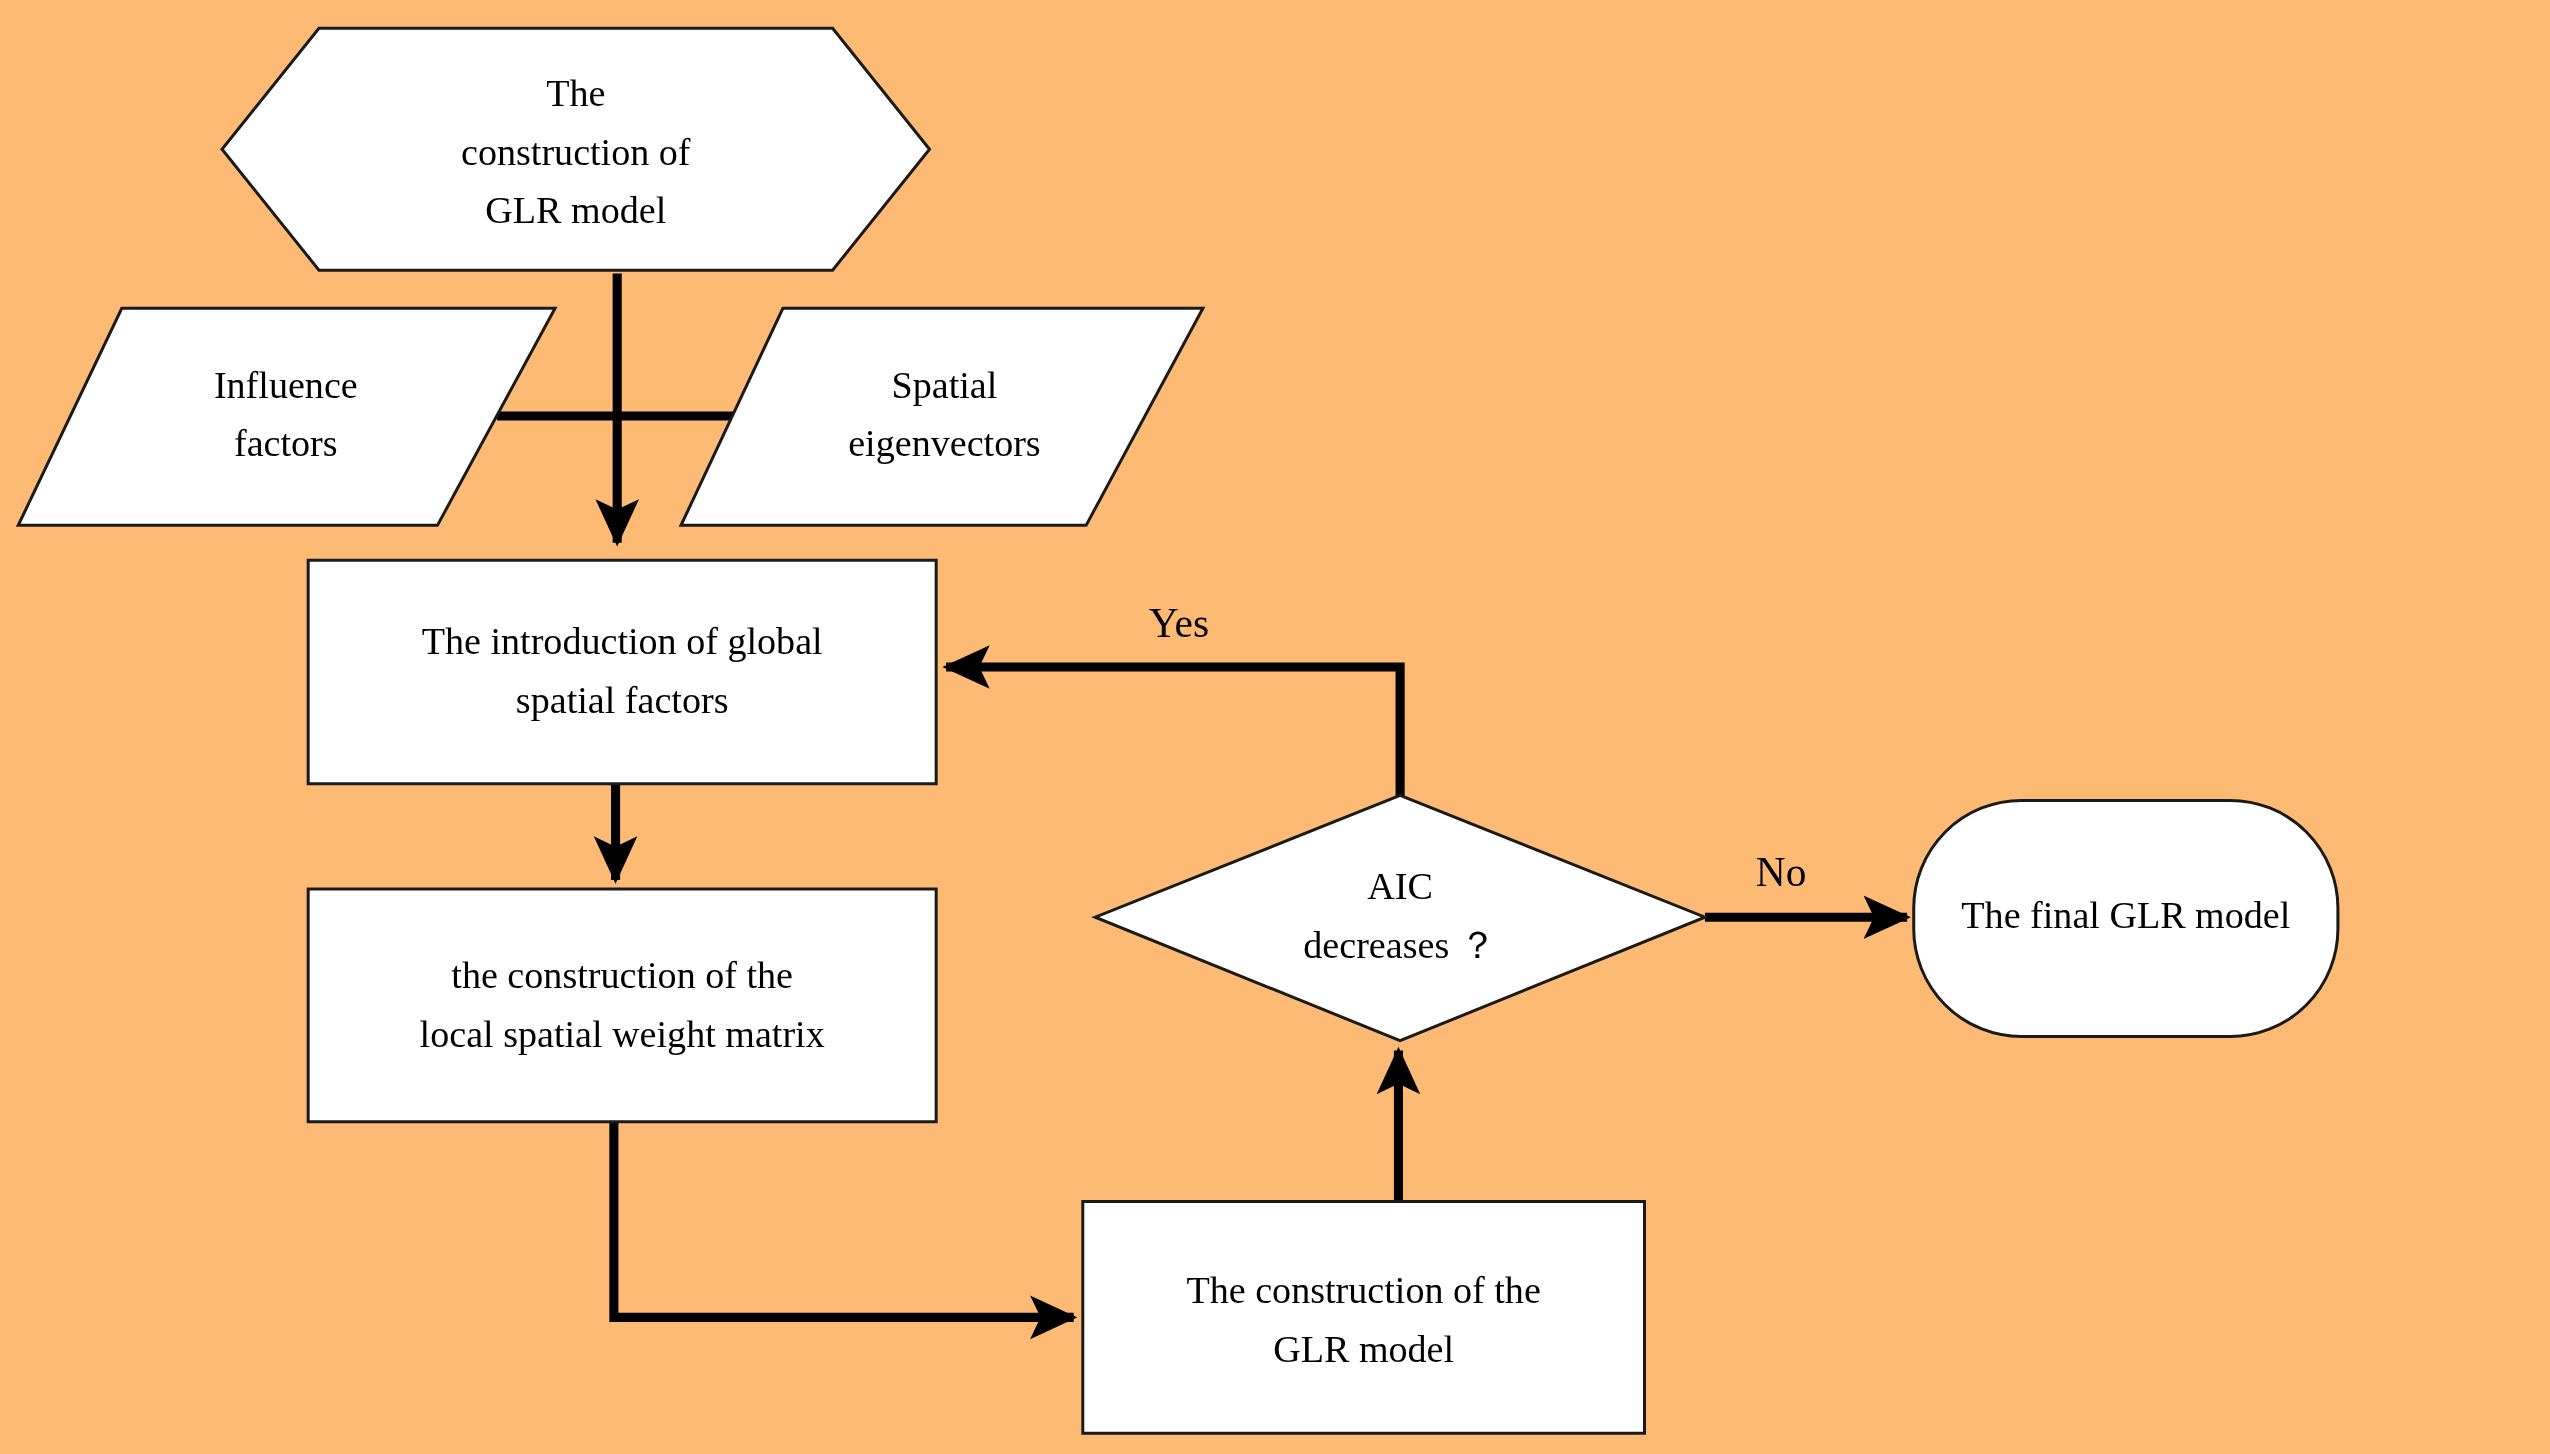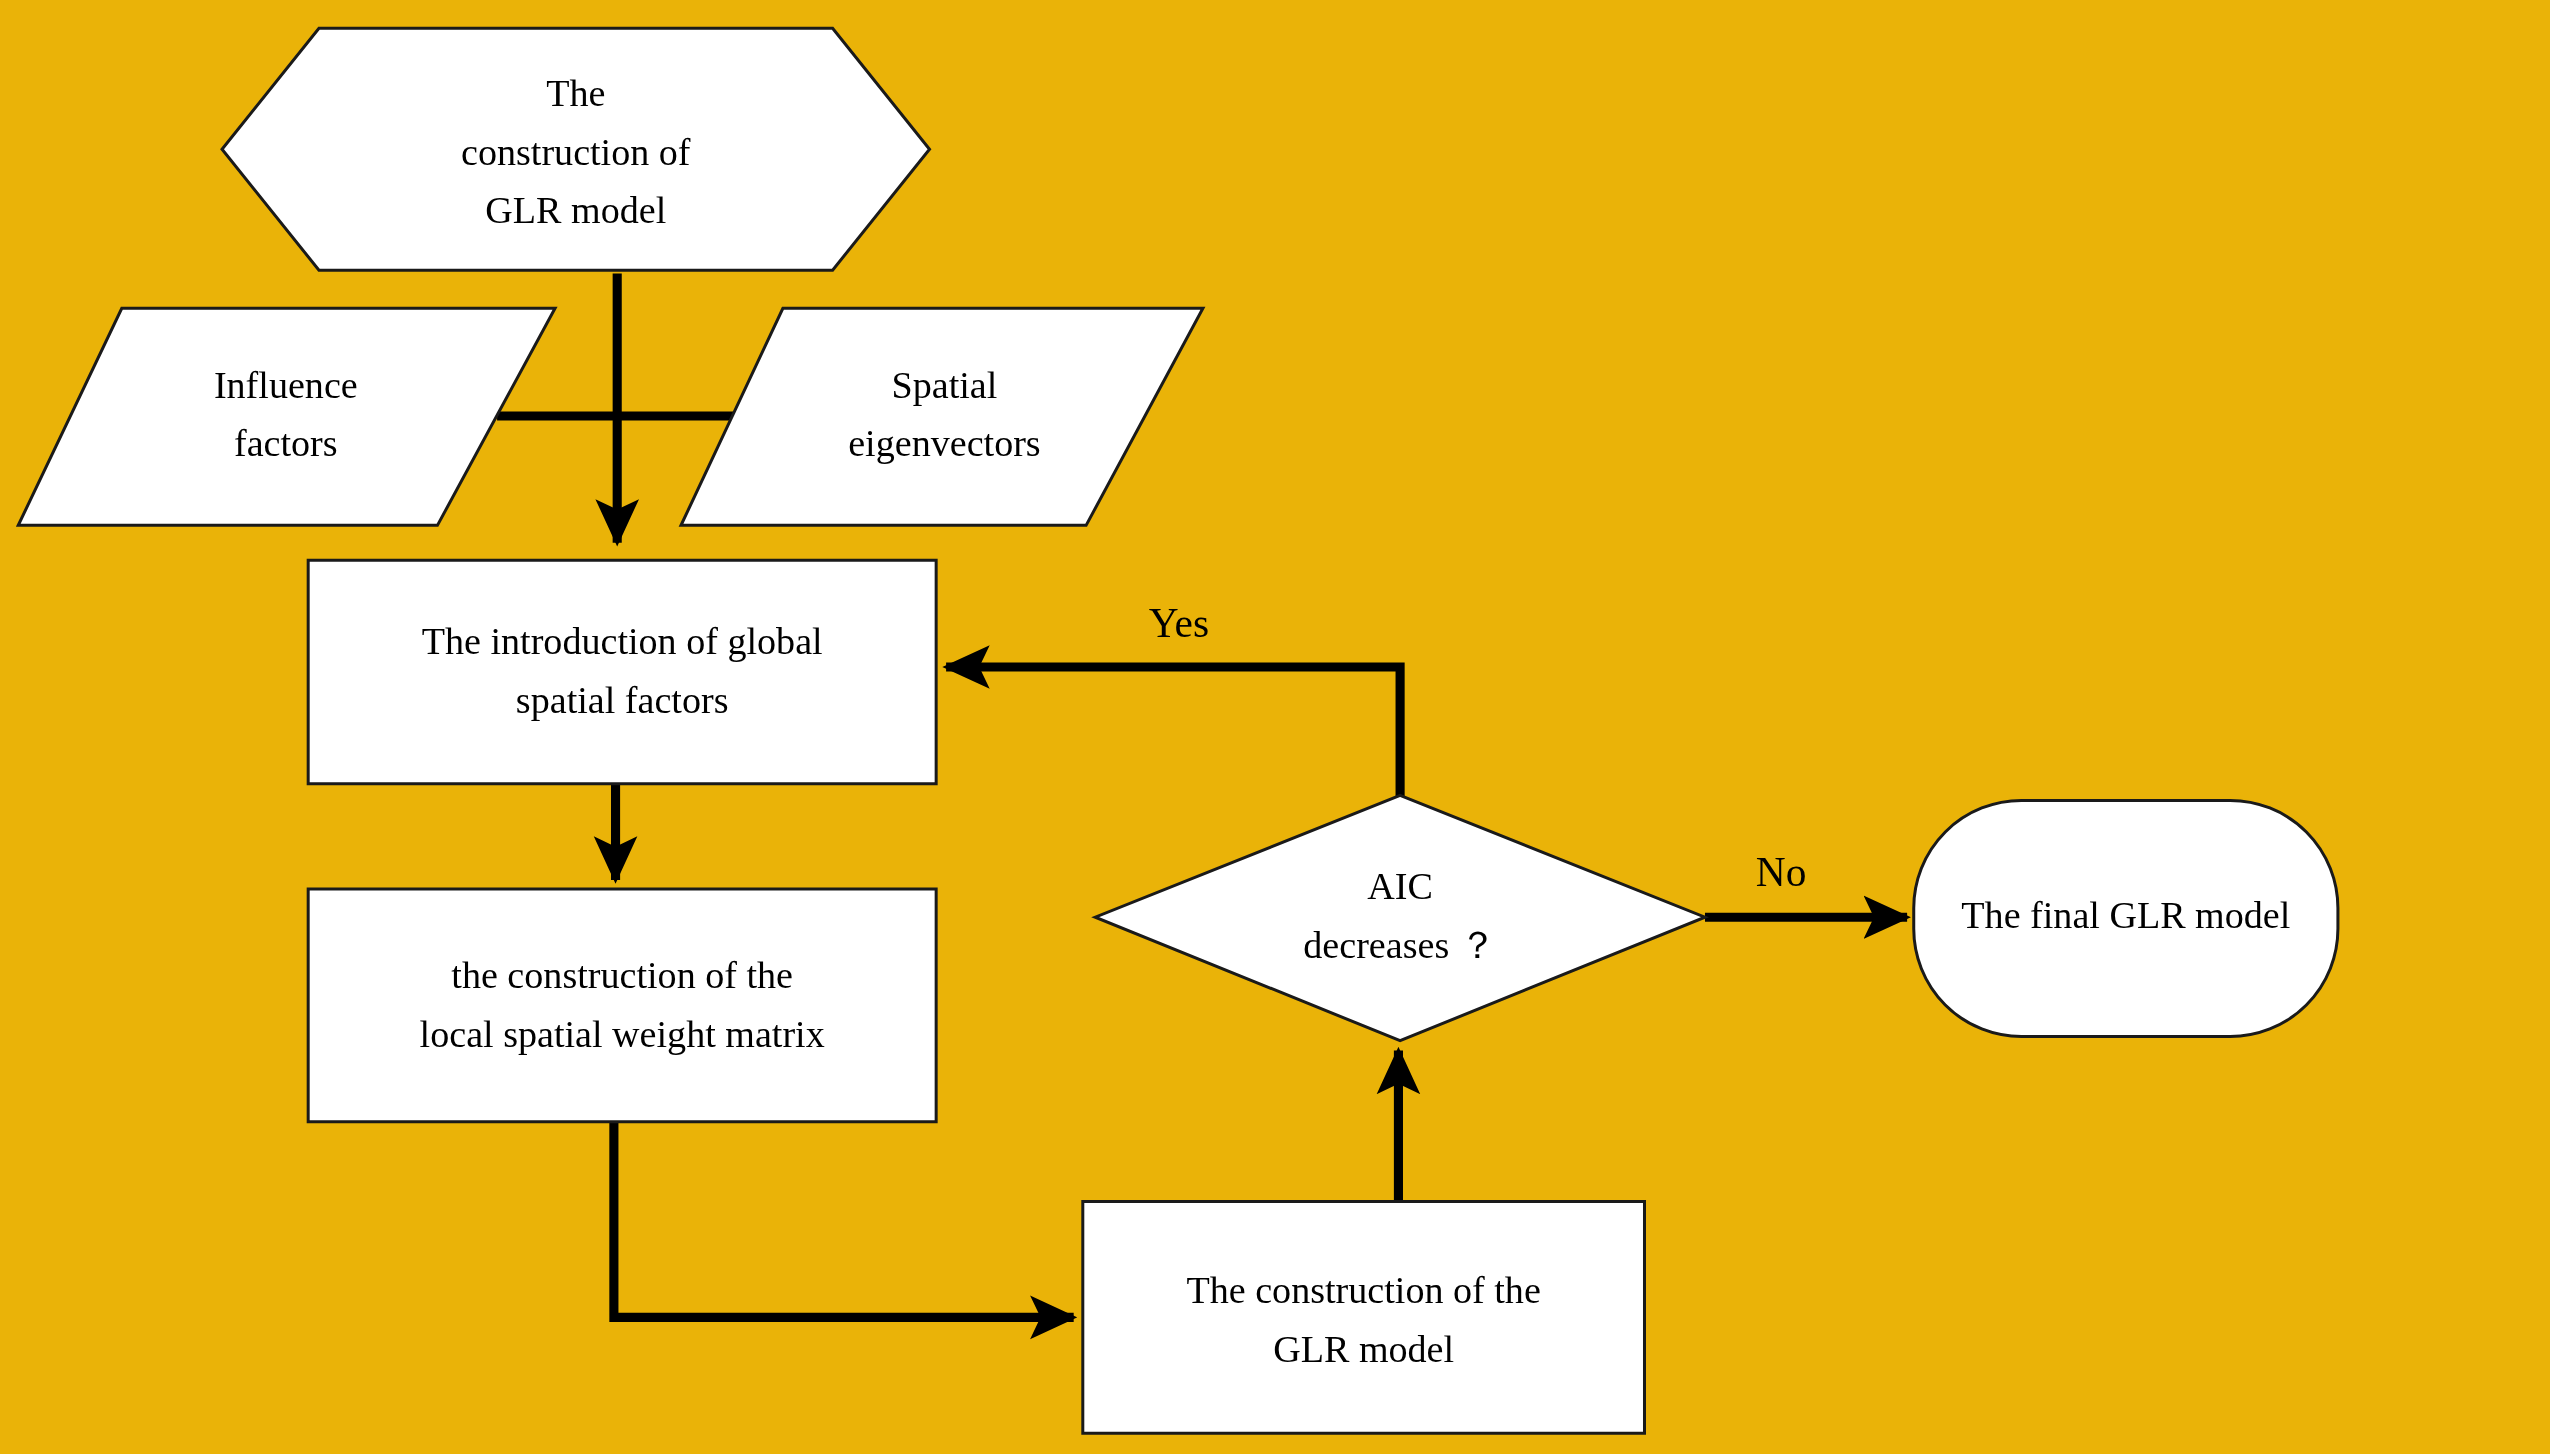--- a/index.html
+++ b/index.html
@@ -11,21 +11,21 @@
   body {
     width: 2550px;
     height: 1455px;
     font-family: "Liberation Serif", "DejaVu Serif", serif;
     overflow: hidden;
   }
   #flowchart-root {
     position: relative;
     width: 2550px;
     height: 1455px;
-    background: #eab308;
+    background: #fdba74;
   }
   svg.diagram-canvas {
     display: block;
     width: 2550px;
     height: 1455px;
   }
   .node-shape {
     fill: #ffffff;
     stroke: #1a1a1a;
     stroke-width: 3;

